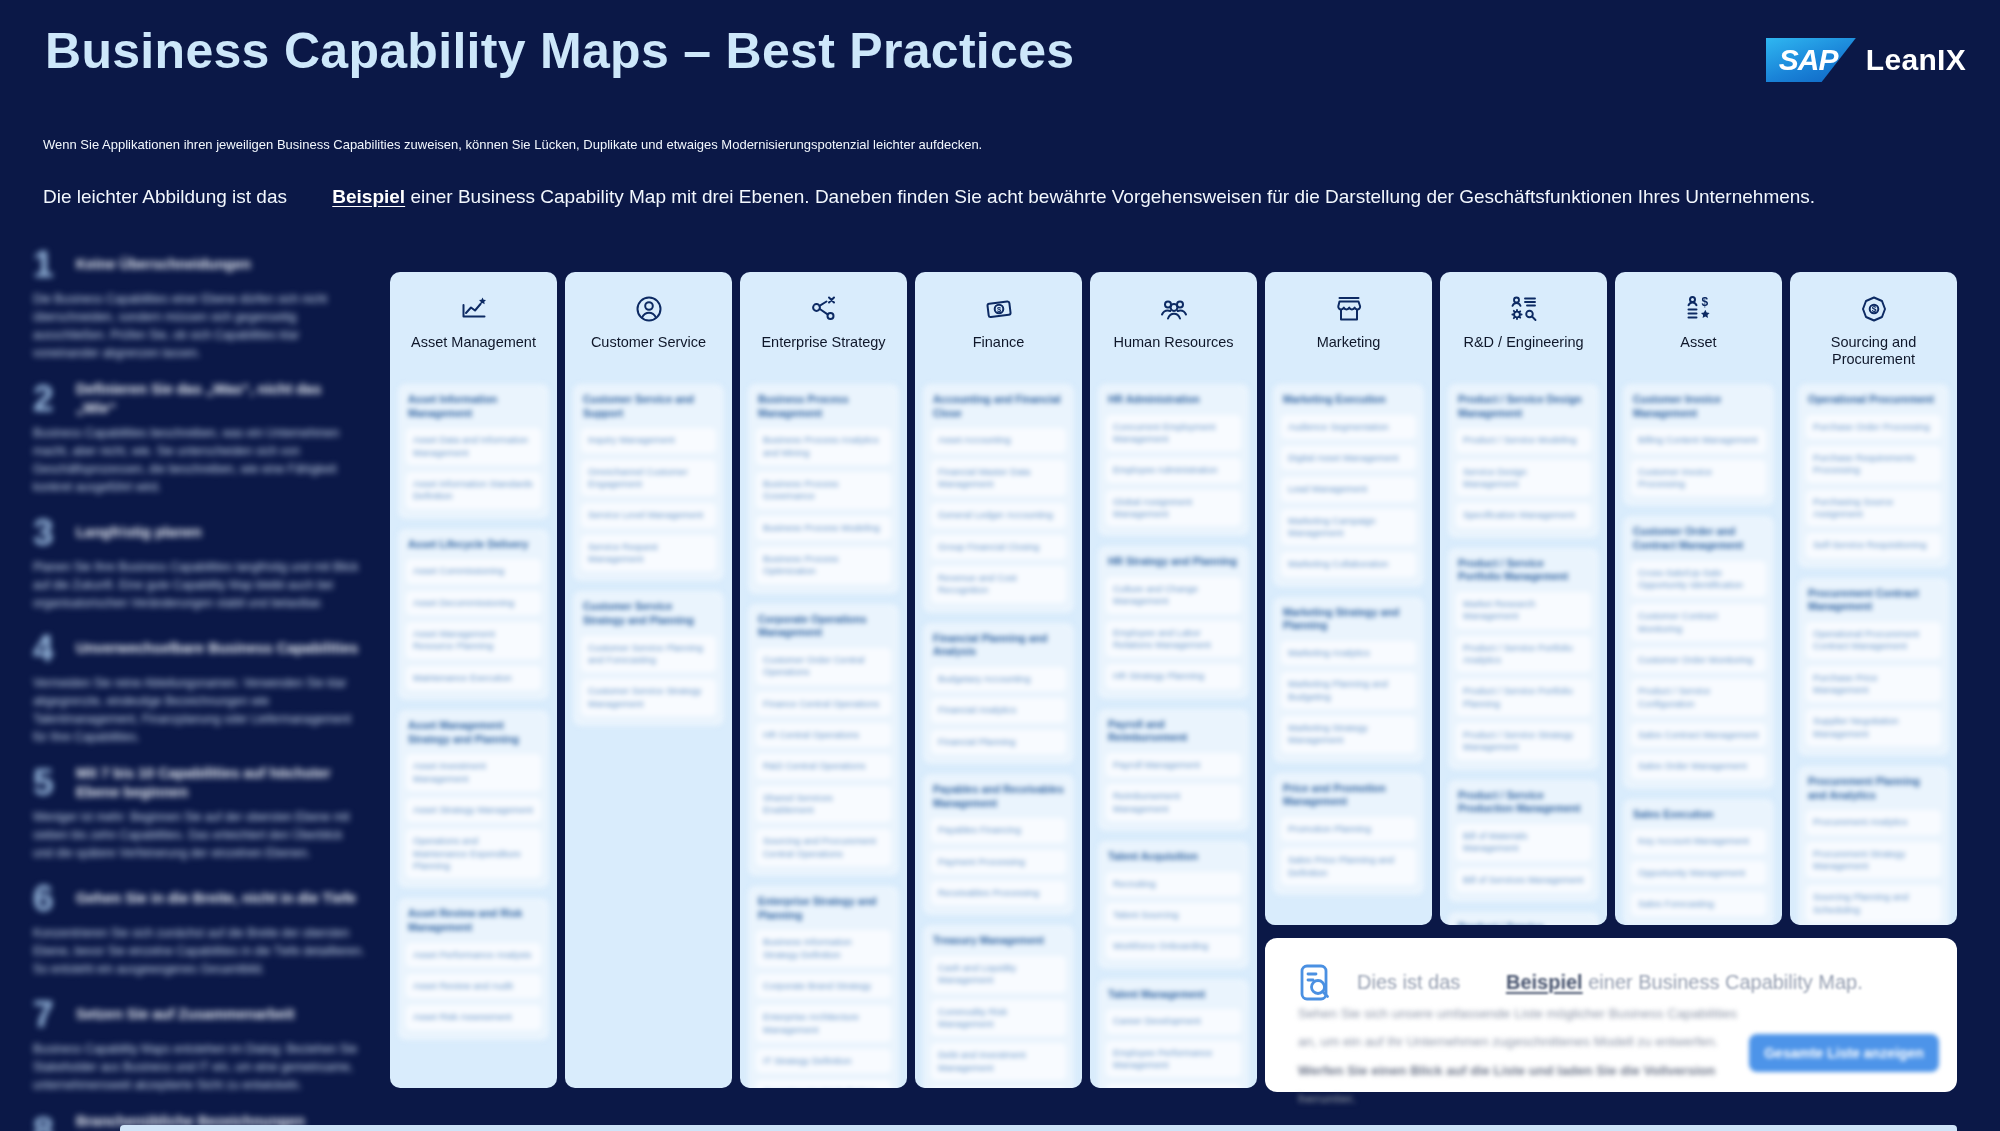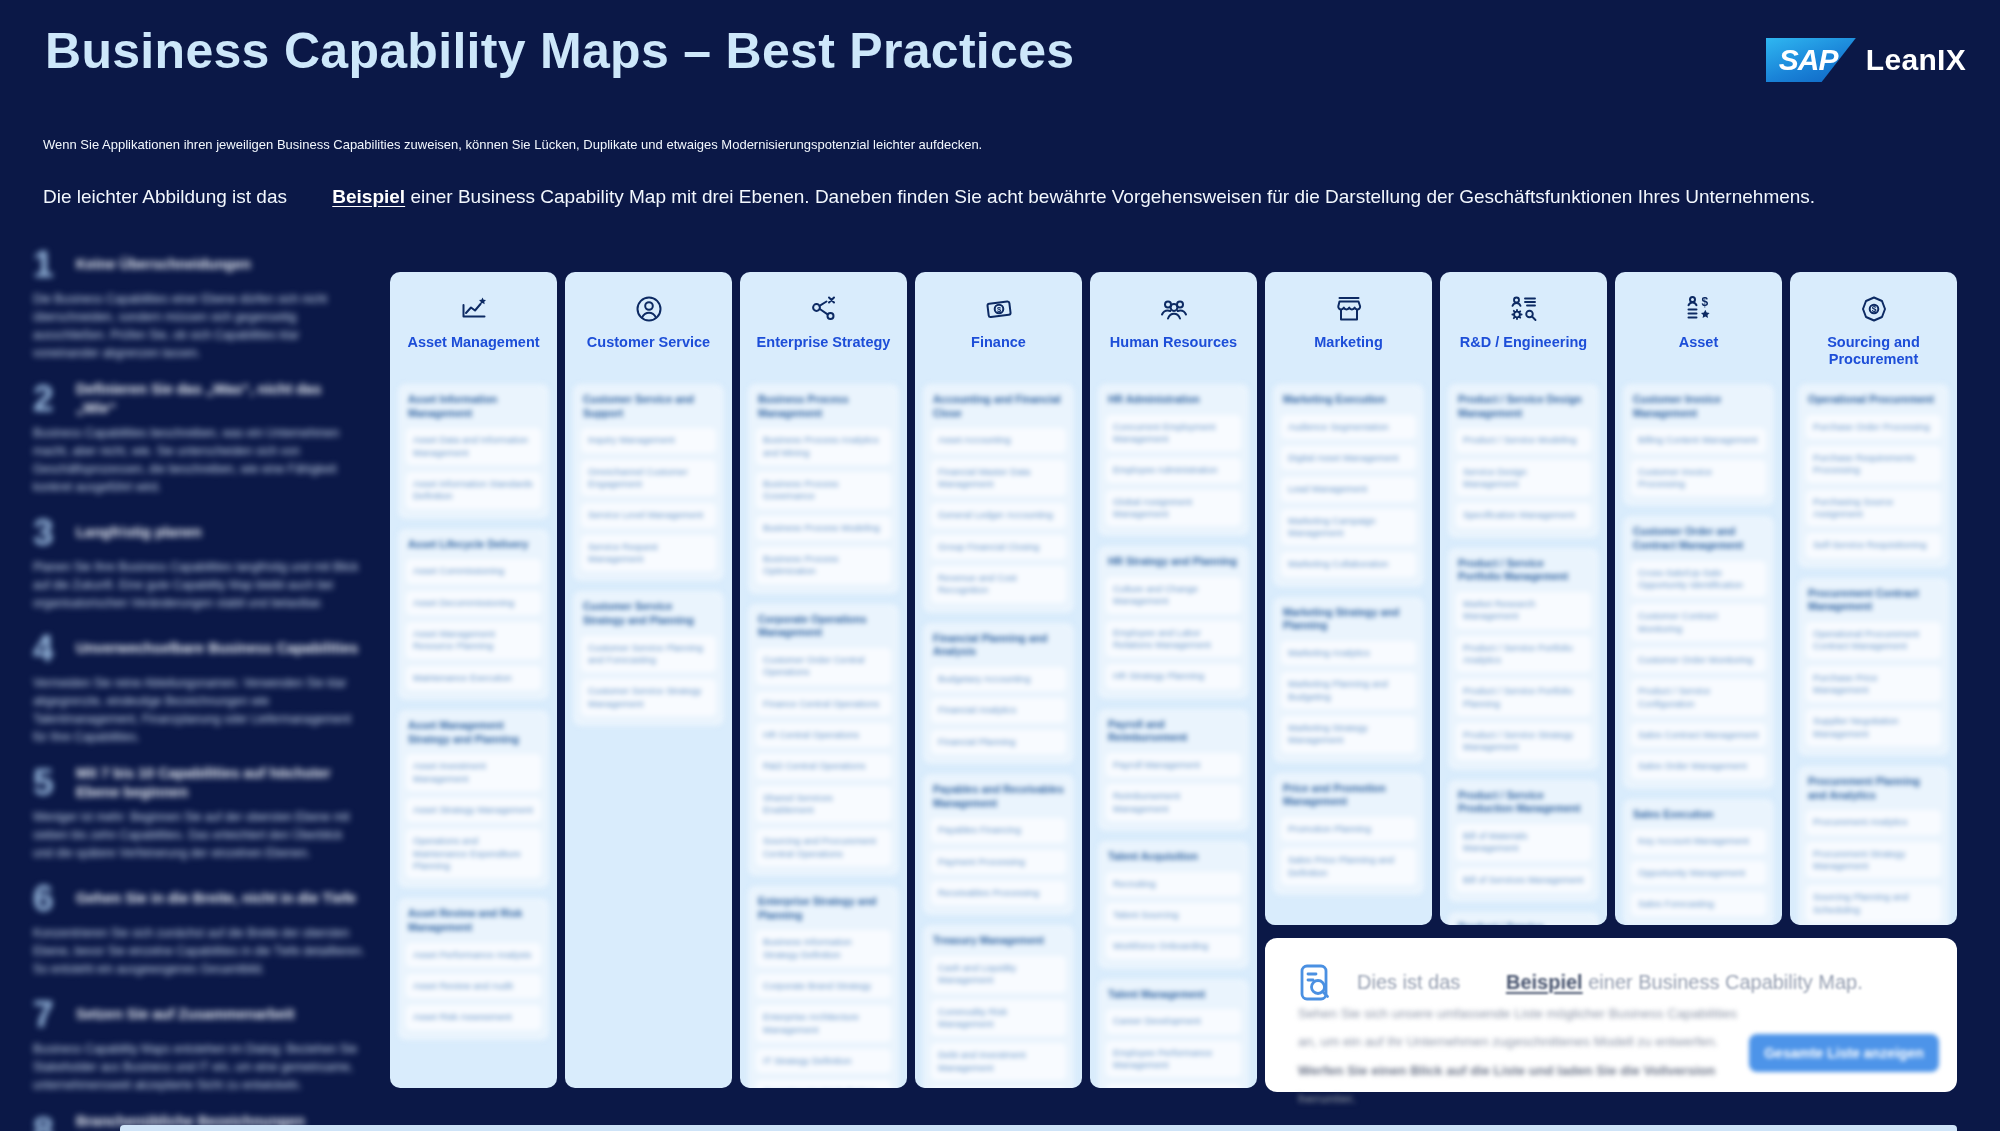--- a/index.html
+++ b/index.html
@@ -30,21 +30,21 @@
   .bp-title{ font-size:14.5px; font-weight:bold; color:#f2f7fd; line-height:1.25; }
   .bp-body{ font-size:12px; line-height:1.5; color:#c9d9ee; }
   
   .map{ position:absolute; left:390px; top:272px; display:flex; gap:8px; }
   .col{ width:167px; background:#d9ecfc; border-radius:10px; overflow:hidden; flex-shrink:0; }
   .col:nth-child(-n+5){ height:816px; }
   .col:nth-child(n+6){ height:653px; }
   .col-head{ height:112px; padding-top:21px; text-align:center; }
   .col-icon{ display:block; margin:0 auto 9px; width:32px; height:32px; }
   .col-icon svg{ width:100%; height:100%; }
-  .col-title{ font-size:14.5px; font-weight:bold; color:#1d4ed8; line-height:1.2; padding:0 6px; }
+  .col-title{ font-size:14.5px; font-weight:normal; color:#0f172a; line-height:1.2; padding:0 6px; }
   .cards{ padding:0 8px; filter:blur(2.6px); }
   .card{ background:#eaf4fd; border-radius:8px; padding:9px 8px 3px; margin-bottom:10px; }
   .card-h{ font-size:10.5px; font-weight:bold; color:#2a5f9e; line-height:1.3; margin:0 2px 8px; }
   .ci{ background:#f8fbff; border-radius:5px; padding:6px 7px; font-size:9.5px; line-height:1.3; color:#6493c6; margin-bottom:7px; }
   
   .callout{ position:absolute; left:1265px; top:938px; width:692px; height:154px; background:#ffffff; border-radius:12px; }
   .co-icon{ position:absolute; left:28px; top:24px; width:46px; height:46px; }
   .co-icon svg{ width:100%; height:100%; }
   .co-head{ position:absolute; left:92px; top:33px; font-size:20px; color:#97a0b2; white-space:nowrap; filter:blur(1.3px); }
   .co-head .em-link{ color:#4a5670; }

